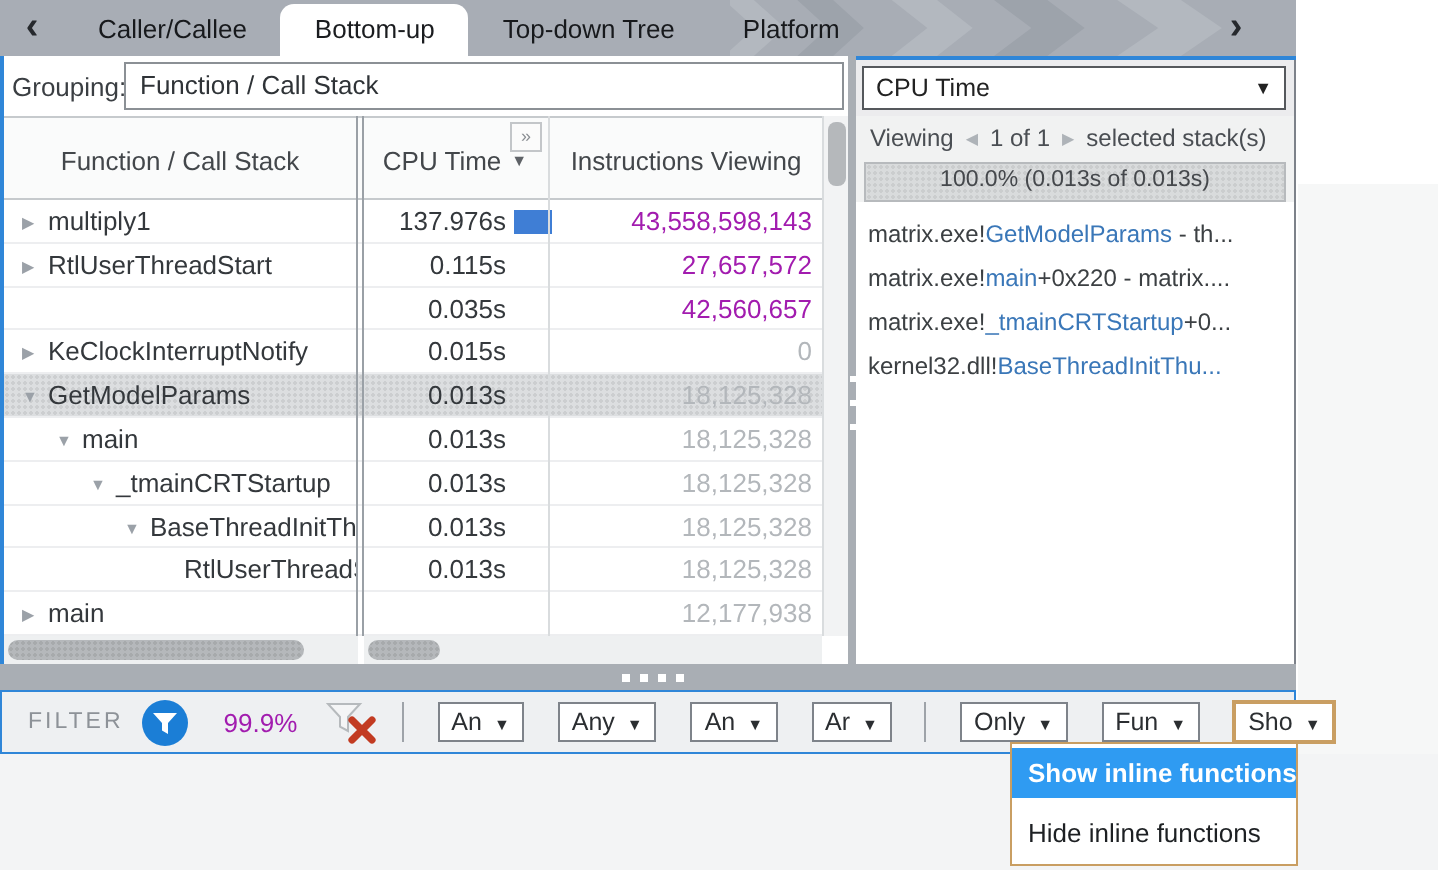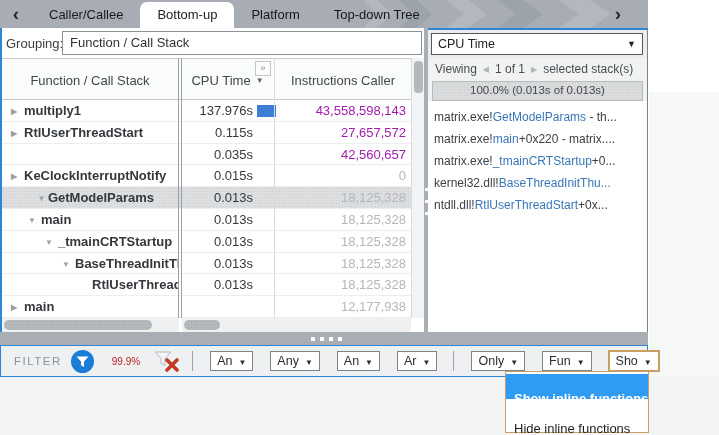--- a/index.html
+++ b/index.html
@@ -43,21 +43,21 @@
   .expand-cols{position:absolute;left:253px;top:2px;width:16px;height:15px;border:1px solid #c3c6c9;background:#fbfbfb;
     font-size:9px;color:#8a8e93;text-align:center;line-height:13px;cursor:pointer;}
   .vline{position:absolute;top:0;width:1px;height:260px;}
   .vl-a{left:176px;background:#9aa0a6;}
   .vl-b{left:179px;background:#9aa0a6;}
   .vl-c{left:272px;background:#d9dcde;}
   .vl-d{left:409px;background:#d9dcde;}
   .grid-rows{position:absolute;left:0;top:42px;width:409px;height:218px;}
   .grid-row{position:relative;width:409px;height:21.8px;border-bottom:1px solid #edeef0;cursor:pointer;}
   .grid-row.selected{background:#dcdee0;background-image:radial-gradient(#00000012 1px,transparent 1px);background-size:3px 3px;}
-  .c-name{position:absolute;left:3px;top:0;width:173px;height:21.8px;line-height:21.8px;white-space:nowrap;overflow:hidden;color:#34383c;font-weight:bold;}
+  .c-name{position:absolute;left:3px;top:0;width:173px;height:21.8px;line-height:21.8px;white-space:nowrap;overflow:hidden;color:#34383c;}
   .tree-arrow{display:inline-block;width:13px;font-size:8px;color:#9ba1a8;vertical-align:1px;cursor:pointer;}
   .c-time{position:absolute;left:179px;top:0;width:72px;height:21.8px;line-height:21.8px;text-align:right;color:#34383c;}
   .c-bar{position:absolute;left:255px;top:5px;height:12px;}
   .bar{display:block;width:0;height:12px;background:var(--bar-blue);}
   .bar.show{width:19px;}
   .c-instr{position:absolute;left:275px;top:0;width:129px;height:21.8px;line-height:21.8px;text-align:right;color:#a21caf;}
   .c-instr.dim{color:var(--dim-text);}
   .vscroll{position:absolute;left:410px;top:0;width:14px;height:260px;background:#f2f3f4;cursor:pointer;}
   .vthumb{position:absolute;left:2px;top:3px;width:9px;height:32px;border-radius:4px;background:#b5b8bb;cursor:pointer;}
   .hscroll-row{position:absolute;left:0;top:260px;width:424px;height:14px;background:#ffffff;}
@@ -91,33 +91,33 @@
   .stack-row .fn{color:var(--link-blue);cursor:pointer;}
 
   
   .hsplit{position:absolute;left:0;top:332px;width:648px;height:13px;background:#a9aeb4;cursor:row-resize;}
   .hsplit i{position:absolute;top:5px;width:4px;height:4px;background:#ffffff;}
   .hsplit i:nth-child(1){left:311px;} .hsplit i:nth-child(2){left:320px;} .hsplit i:nth-child(3){left:329px;} .hsplit i:nth-child(4){left:338px;}
   .filterbar{position:absolute;left:0;top:345px;width:648px;height:32px;background:#eef0f2;border:1px solid var(--accent-blue);
     display:flex;align-items:center;padding-left:13px;}
   .filter-label{font-size:11.5px;letter-spacing:1.5px;color:#8d9298;}
   .filter-btn{margin-left:9px;width:23px;height:23px;cursor:pointer;flex:none;}
-  .filter-pct{margin-left:18px;font-size:10px;color:#b91c1c;}
+  .filter-pct{margin-left:18px;font-size:13px;color:#a21caf;}
   .clear-btn{margin-left:14px;width:26px;height:21px;cursor:pointer;flex:none;}
   .fsep{width:1px;height:20px;background:#9ea3a9;margin-left:12px;flex:none;}
   .dd{display:flex;align-items:center;gap:6px;background:#fff;border:1px solid #7e838a;height:20px;padding:0 6px;
     font-size:12.5px;color:#2b2e31;margin-left:17px;cursor:pointer;white-space:nowrap;flex:none;}
   .dd .caret::before{content:"▼";font-size:8px;color:#2b2e31;}
   .dd.open{border:1px solid var(--menu-border);box-shadow:0 0 0 1px var(--menu-border);justify-content:flex-end;}
   .dd-group{display:flex;align-items:center;}
 
   
   .context-menu{position:absolute;left:505px;top:371px;width:144px;background:#ffffff;border:1px solid var(--menu-border);
     padding:2px 0 3px 0;z-index:30;}
-  .menu-item{height:25px;line-height:25px;padding:12px 8px;font-size:13px;color:#1d2023;background:#fff;cursor:pointer;white-space:nowrap;}
+  .menu-item{height:25px;line-height:25px;padding:0 8px;font-size:13px;color:#1d2023;background:#fff;cursor:pointer;white-space:nowrap;}
   .menu-item.hl{background:var(--menu-highlight);color:#ffffff;font-weight:600;margin-bottom:5px;}
 </style>
 </head>
 <body>
 
 <div class="page">
   <div class="page-bottom"></div>
   <div class="page-right"></div>
 
   <div class="app">
@@ -132,23 +132,23 @@
           <polyline points="192,40 230,14 192,-12" stroke="#b3b8bf" stroke-width="18"></polyline>
         </g>
       </svg>
       <div class="tab-scroll left">‹</div>
       <div class="tabs">
 
           <div class="tab"><span>Caller/Callee</span></div>
 
           <div class="tab active"><span>Bottom-up</span></div>
 
+          <div class="tab"><span>Top-down Tree</span></div>
+
           <div class="tab"><span>Platform</span></div>
-
-          <div class="tab"><span>Top-down Tree</span></div>
         </div>
       <div class="tab-scroll right">›</div>
     </div>
     <div class="tab-underline"></div>
     <div class="blue-left"></div>
 
     <div class="grouping-row">
       <span class="grouping-label">Grouping:</span>
       <div class="grouping-box">Function / Call Stack</div>
     </div>
@@ -157,21 +157,21 @@
       <div class="grid-header">
         <div class="hcell h-name">
             <span>Function / Call Stack</span>
           </div>
         <div class="hcell h-cpu">
           <span>CPU Time</span>
           <span class="sort-glyph">▼</span>
         </div>
         <div class="expand-cols">»</div>
         <div class="hcell h-instr">
-            <span>Instructions Caller</span>
+            <span>Instructions Viewing</span>
           </div>
       </div>
 
       <div class="grid-rows">
 
           <div class="grid-row">
             <div class="c-name" style="padding-left: 6px;"><span class="tree-arrow">▶</span><span class="fn-name">multiply1</span></div>
             <div class="c-time">137.976s</div>
             <div class="c-bar">
               <span class="bar show"></span>
@@ -199,21 +199,21 @@
           <div class="grid-row">
             <div class="c-name" style="padding-left: 6px;"><span class="tree-arrow">▶</span><span class="fn-name">KeClockInterruptNotify</span></div>
             <div class="c-time">0.015s</div>
             <div class="c-bar">
               <span class="bar"></span>
             </div>
             <div class="c-instr dim">0</div>
           </div>
 
           <div class="grid-row selected">
-            <div class="c-name" style="padding-left: 6px; text-align: center;"><span class="tree-arrow">▼</span><span class="fn-name">GetModelParams</span></div>
+            <div class="c-name" style="padding-left: 6px;"><span class="tree-arrow">▼</span><span class="fn-name">GetModelParams</span></div>
             <div class="c-time">0.013s</div>
             <div class="c-bar">
               <span class="bar"></span>
             </div>
             <div class="c-instr dim">18,125,328</div>
           </div>
 
           <div class="grid-row">
             <div class="c-name" style="padding-left: 23px;"><span class="tree-arrow">▼</span><span class="fn-name">main</span></div>
             <div class="c-time">0.013s</div>
@@ -303,21 +303,20 @@
       <div class="stack-list">
 
           <div class="stack-row"><span class="mod">matrix.exe!</span><span class="fn">GetModelParams</span><span class="sfx"> - th...</span></div>
 
           <div class="stack-row"><span class="mod">matrix.exe!</span><span class="fn">main</span><span class="sfx">+0x220 - matrix....</span></div>
 
           <div class="stack-row"><span class="mod">matrix.exe!</span><span class="fn">_tmainCRTStartup</span><span class="sfx">+0...</span></div>
 
           <div class="stack-row"><span class="mod">kernel32.dll!</span><span class="fn">BaseThreadInitThu...</span><span class="sfx"></span></div>
 
-          <div class="stack-row"><span class="mod">ntdll.dll!</span><span class="fn">RtlUserThreadStart</span><span class="sfx">+0x...</span></div>
         </div>
     </div>
 
     <div class="hsplit">
         <i></i>
         <i></i>
         <i></i>
         <i></i>
       </div>
 

